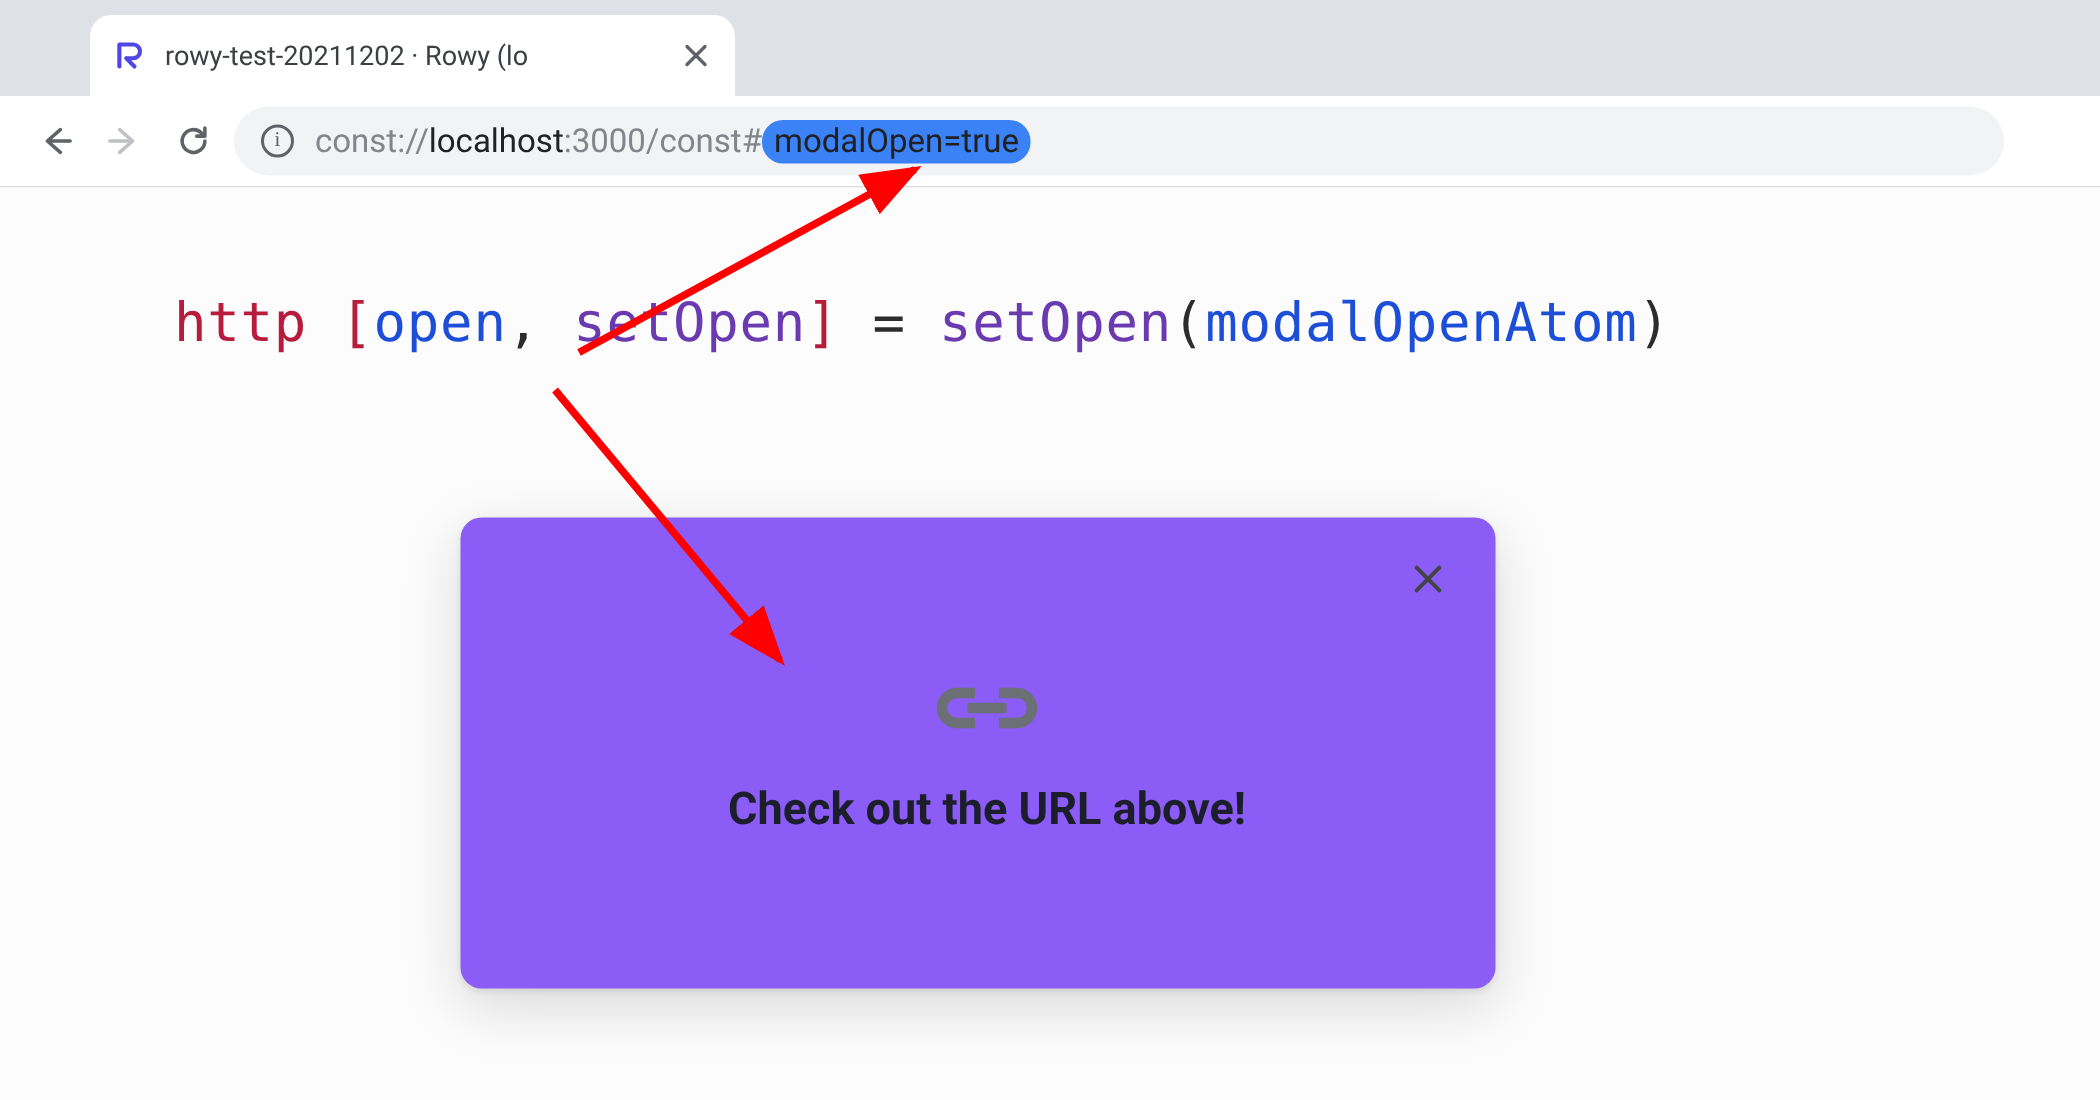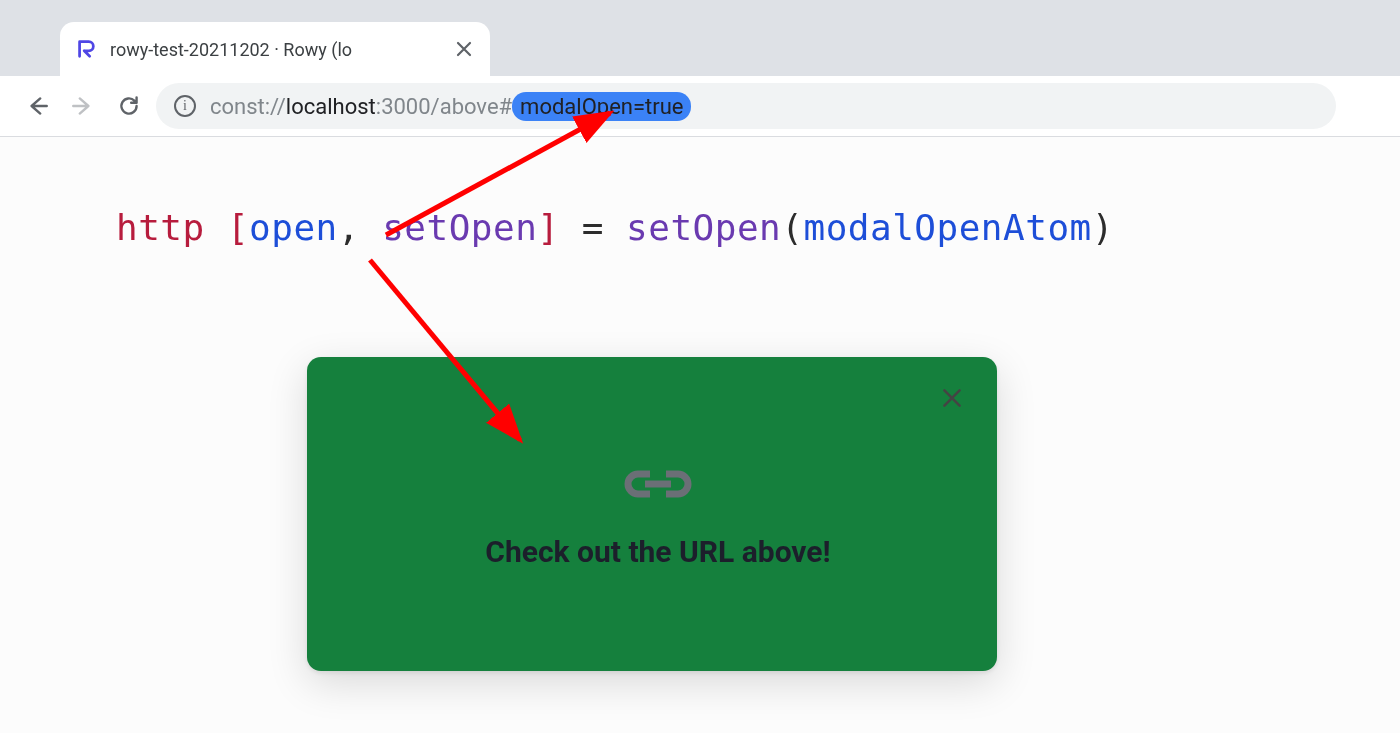--- a/index.html
+++ b/index.html
@@ -1,20 +1,20 @@
 <!DOCTYPE html>
 <html><head>
 <meta charset="utf-8">
 <style>
   * { box-sizing: border-box; margin: 0; padding: 0; }
   html, body { width: 1400px; height: 733px; font-family: -apple-system, BlinkMacSystemFont, "Segoe UI", Roboto, sans-serif; background: #fff; overflow: hidden; }
   .root { position: relative; width: 1400px; height: 733px; }
 
   
-  .tab-strip { height: 76px; background: #dee1e6; display: flex; align-items: flex-end; padding-left: 60px; }
+  .tab-strip { height: 64px; background: #dee1e6; display: flex; align-items: flex-end; padding-left: 60px; }
   .tab { background: #fff; width: 430px; height: 54px; border-radius: 14px 14px 0 0; display: flex; align-items: center; padding: 0 14px; gap: 12px; position: relative; }
   .tab .favicon { width: 24px; height: 24px; display: flex; align-items: center; justify-content: center; }
   .tab .favicon svg { width: 22px; height: 22px; }
   .tab .tab-title { flex: 1; font-size: 18px; color: #3c4043; white-space: nowrap; overflow: hidden; -webkit-mask-image: linear-gradient(to right, #000 80%, transparent 100%); mask-image: linear-gradient(to right, #000 80%, transparent 100%); }
   .tab .tab-close { width: 24px; height: 24px; display: flex; align-items: center; justify-content: center; color: #5f6368; font-size: 20px; border-radius: 50%; }
 
   .toolbar { height: 60px; background: #fff; display: flex; align-items: center; padding: 0 18px; gap: 8px; }
   .nav-btn { width: 38px; height: 38px; border-radius: 50%; display: flex; align-items: center; justify-content: center; color: #5f6368; }
   .nav-btn svg { width: 26px; height: 26px; stroke: currentColor; stroke-width: 2.2; fill: none; stroke-linecap: round; stroke-linejoin: round; }
   .nav-btn.disabled { color: #bfc1c4; }
@@ -27,21 +27,21 @@
 
   
   .content { position: relative; width: 100%; background: #fcfcfc; height: calc(733px - 64px - 60px - 1px); }
   .code-line { position: absolute; top: 70px; left: 116px; font-family: "SF Mono", ui-monospace, Menlo, Consolas, monospace; font-size: 36px; letter-spacing: 0.5px; white-space: nowrap; }
   .kw-const { color: #b71c3d; }
   .bracket { color: #b71c3d; }
   .var { color: #1d4ed8; }
   .fn { color: #6a3ab0; }
   .plain { color: #2c2c2c; }
 
-  .modal { position: absolute; top: 220px; left: 307px; width: 690px; height: 314px; background: #15803d; border-radius: 14px; box-shadow: 0 2px 4px rgba(0,0,0,0.08), 0 12px 40px rgba(0,0,0,0.14); padding-left: 12px; }
+  .modal { position: absolute; top: 220px; left: 307px; width: 690px; height: 314px; background: #8b5cf6; border-radius: 14px; box-shadow: 0 2px 4px rgba(0,0,0,0.08), 0 12px 40px rgba(0,0,0,0.14); padding-left: 12px; }
   .modal .close { position: absolute; top: 26px; right: 30px; width: 30px; height: 30px; display: flex; align-items: center; justify-content: center; color: #444; }
   .modal .close svg { width: 26px; height: 26px; stroke: currentColor; stroke-width: 2.4; fill: none; stroke-linecap: round; }
   .modal .body { height: 100%; display: flex; flex-direction: column; align-items: center; justify-content: center; gap: 26px; }
   .modal .link-icon { color: #6b6f76; }
   .modal .link-icon svg { width: 80px; height: 48px; display: block; }
   .modal .msg { font-size: 30px; font-weight: 700; color: #1c1f2b; }
 
   
   .arrows { position: absolute; inset: 0; pointer-events: none; }
 </style>
@@ -78,21 +78,21 @@
         </svg>
     </div>
     <div class="nav-btn">
       <svg viewBox="0 0 24 24">
           <path d="M19 12 a7 7 0 1 1 -2.05 -4.95 M19 4 v5 h-5"></path>
         </svg>
     </div>
     <div class="addr">
       <span class="info-icon">i</span>
       <span class="url">
-        <span class="grey">const://</span><span>localhost</span><span class="grey">:3000/above#</span><span class="highlight">modalOpen=true</span>
+        <span class="grey">const://</span><span>localhost</span><span class="grey">:3000/const#</span><span class="highlight">modalOpen=true</span>
       </span>
     </div>
   </div>
   <div class="divider"></div>
 
   <div class="content">
 
     <div class="code-line">
       <span class="kw-const">http</span><span class="bracket"> [</span><span class="var">open</span><span class="plain">, </span><span class="fn">setOpen</span><span class="bracket">] </span><span class="plain">= </span><span class="fn">setOpen</span><span class="plain">(</span><span class="var">modalOpenAtom</span><span class="plain">)</span>
     </div>

